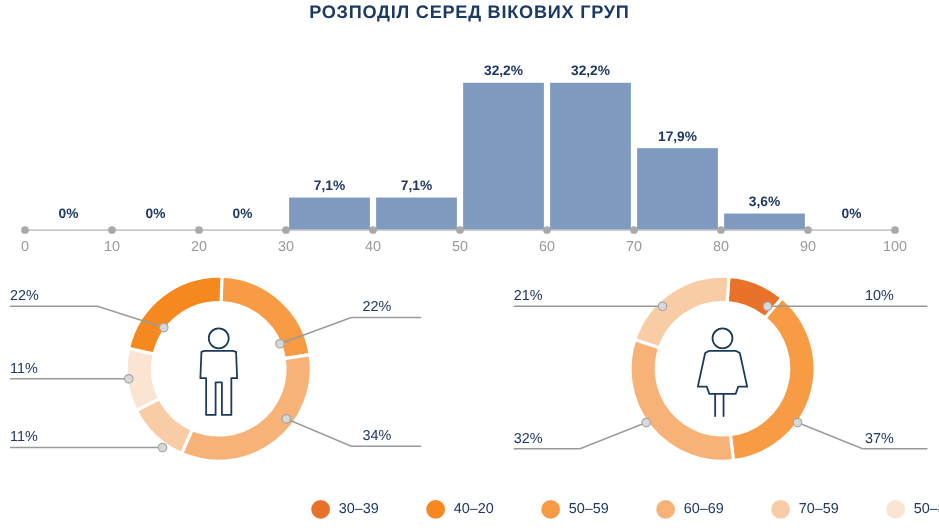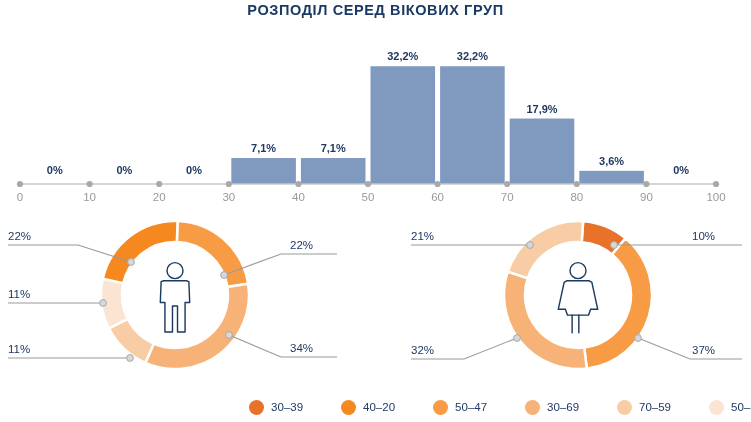--- a/index.html
+++ b/index.html
@@ -253,25 +253,25 @@
     <div class="legend-item">
       <span class="legend-swatch" style="background: rgb(232, 114, 42);"></span>
       <span class="legend-label">30–39</span>
     </div>
     <div class="legend-item">
       <span class="legend-swatch" style="background: rgb(245, 136, 31);"></span>
       <span class="legend-label">40–20</span>
     </div>
     <div class="legend-item">
       <span class="legend-swatch" style="background: rgb(247, 155, 69);"></span>
-      <span class="legend-label">50–47</span>
+      <span class="legend-label">50–59</span>
     </div>
     <div class="legend-item">
       <span class="legend-swatch" style="background: rgb(247, 178, 119);"></span>
-      <span class="legend-label">30–69</span>
+      <span class="legend-label">60–69</span>
     </div>
     <div class="legend-item">
       <span class="legend-swatch" style="background: rgb(248, 205, 166);"></span>
       <span class="legend-label">70–59</span>
     </div>
     <div class="legend-item">
       <span class="legend-swatch" style="background: rgb(251, 229, 210);"></span>
       <span class="legend-label">50–89</span>
     </div>
   </div>

